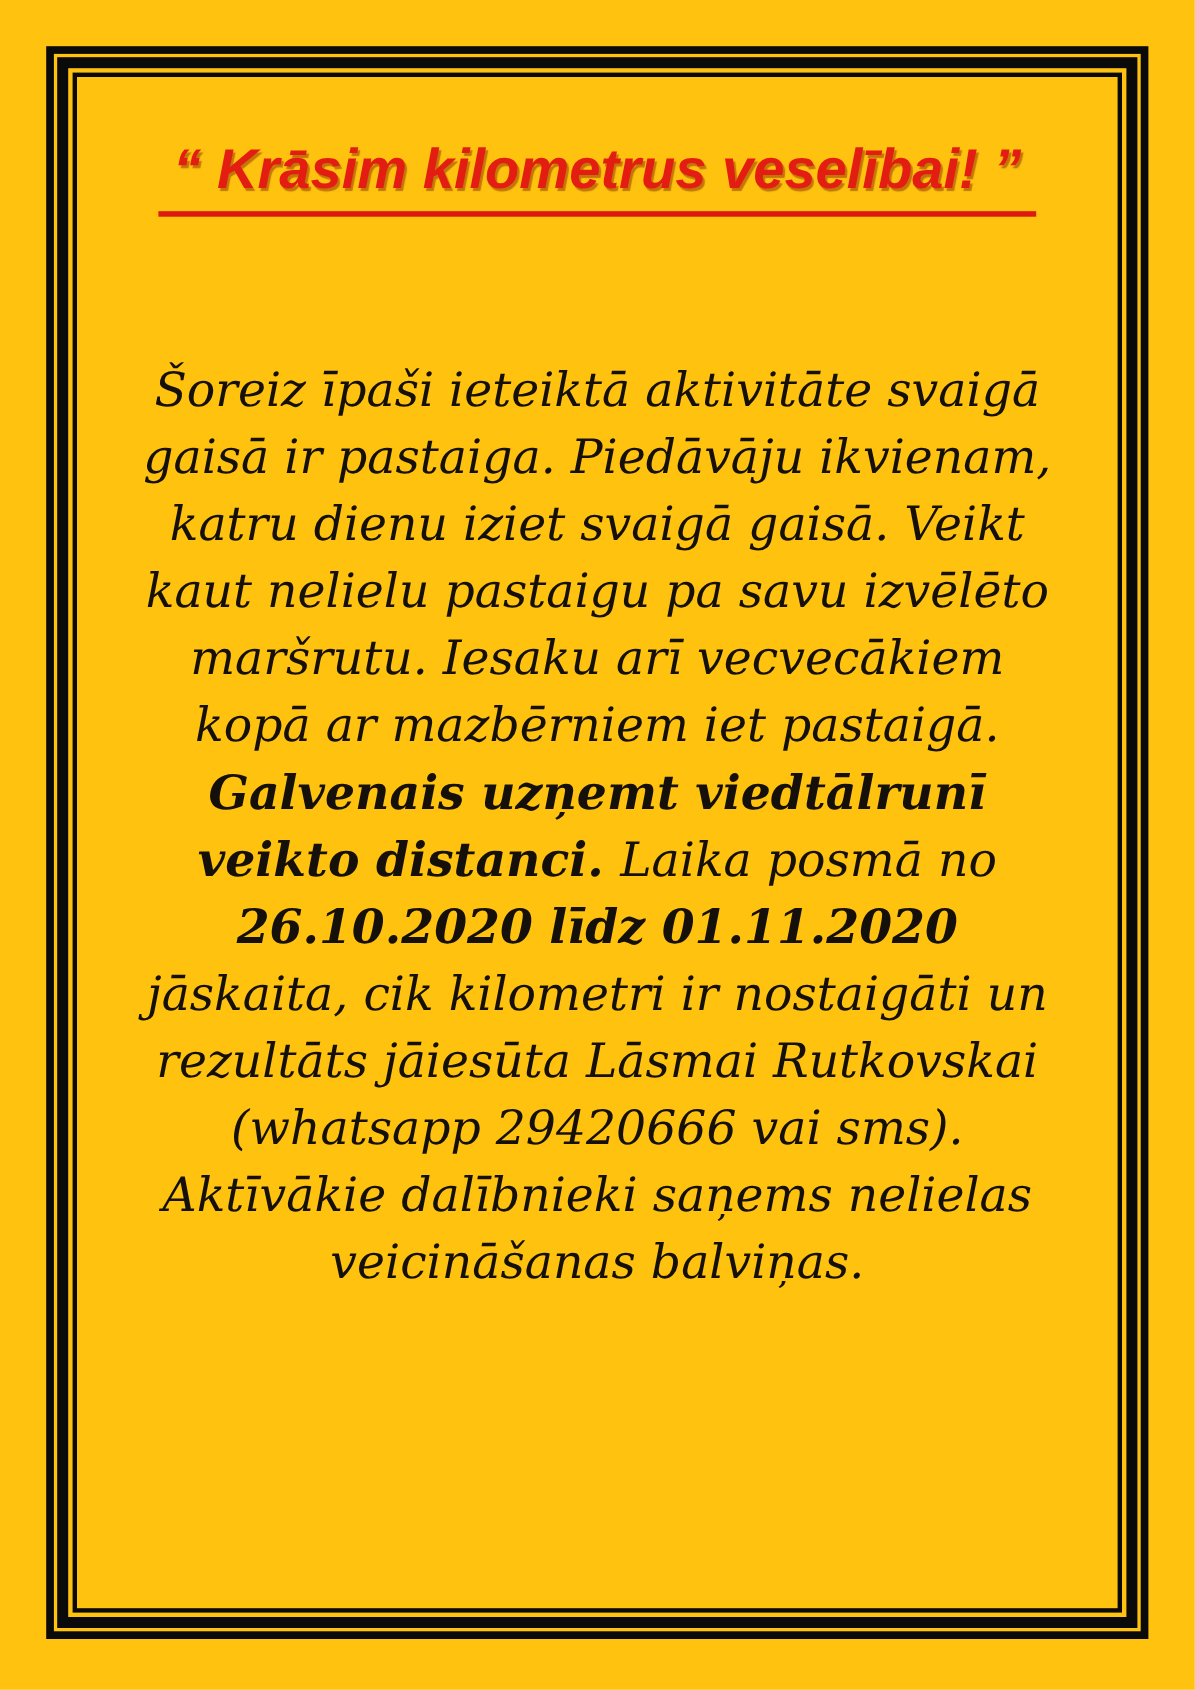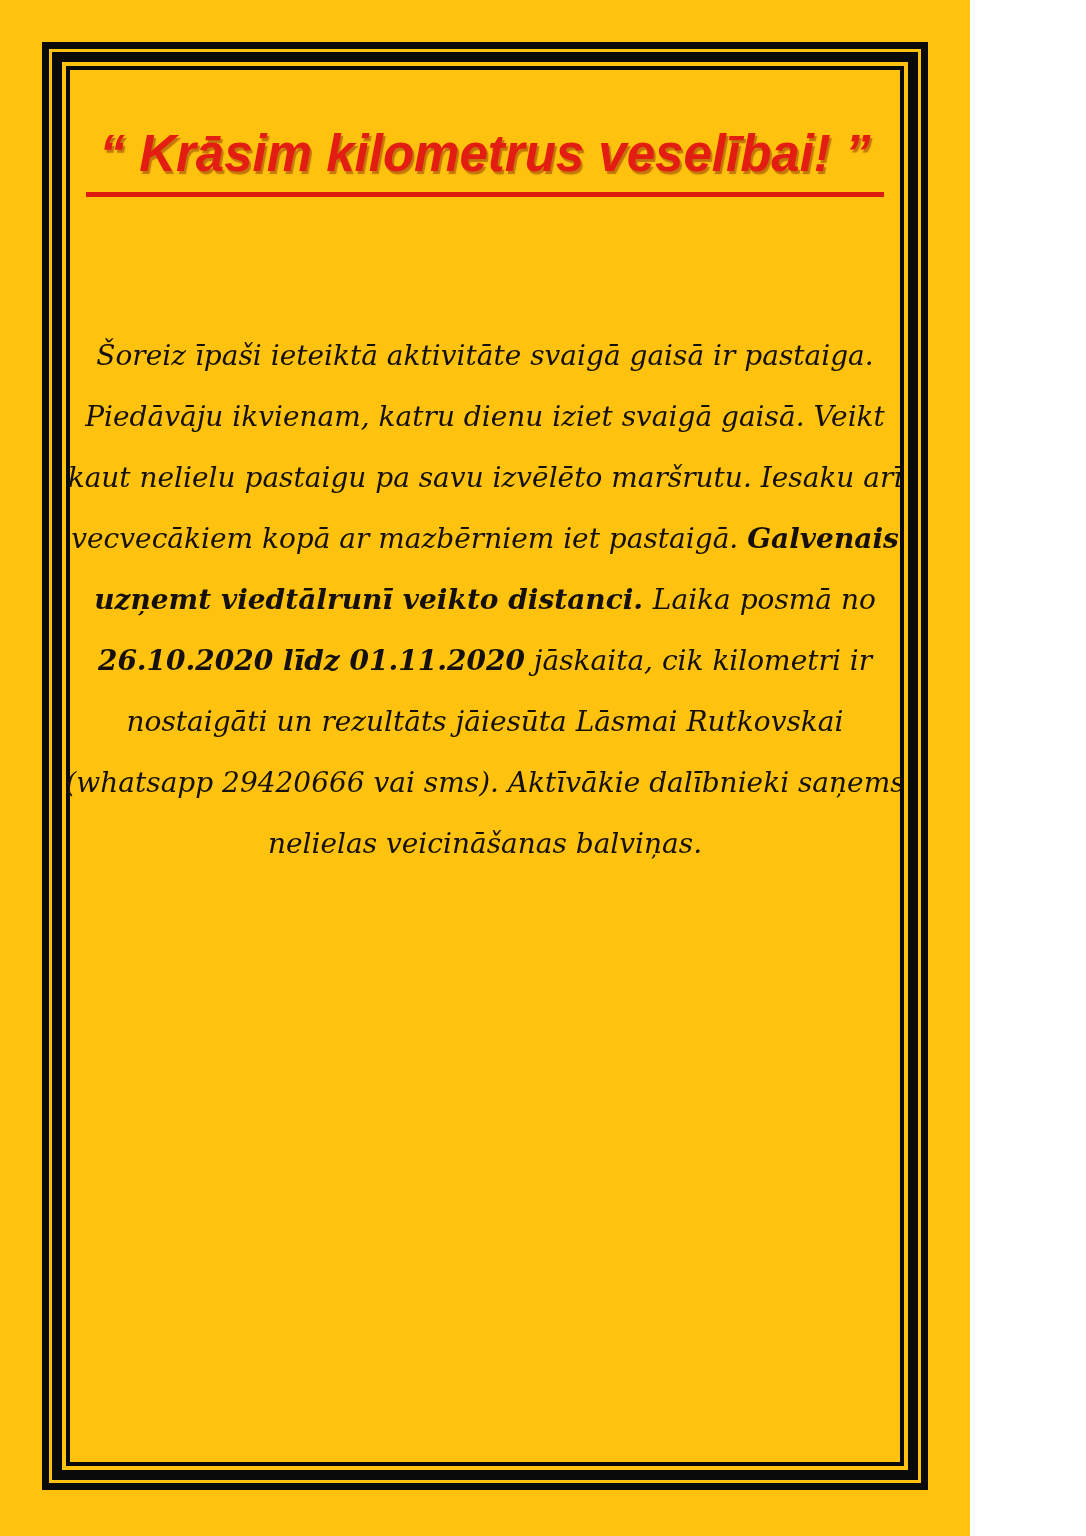--- a/index.html
+++ b/index.html
@@ -1,21 +1,21 @@
 <!DOCTYPE html>
 <html><head>
 <meta charset="utf-8">
 <style>
   html, body {
     margin: 0;
     padding: 0;
   }
   .page {
     position: relative;
-    width: 970px;
+    width: 1086px;
     height: 1536px;
     overflow: hidden;
     background: #ffc20e;
     font-family: "DejaVu Serif", serif;
   }
   
   .frame-outer {
     position: absolute;
     left: 42px; top: 42px; right: 42px; bottom: 46px;
     border: 7px solid #0a0a0a;
@@ -50,21 +50,21 @@
     border-bottom: 5px solid #dd1a0e;
     text-shadow: 2px 3px 1px rgba(125, 25, 5, 0.45);
     white-space: nowrap;
   }
   .body-text {
     width: 852px;
     margin: 128px auto 0;
     font-family: "DejaVu Serif", serif;
     font-style: italic;
     font-weight: normal;
-    font-size: 28px;
+    font-size: 43px;
     line-height: 61px;
     color: #15100a;
     text-align: center;
   }
   .body-text strong {
     font-weight: bold;
   }
 </style>
 </head>
 <body>

